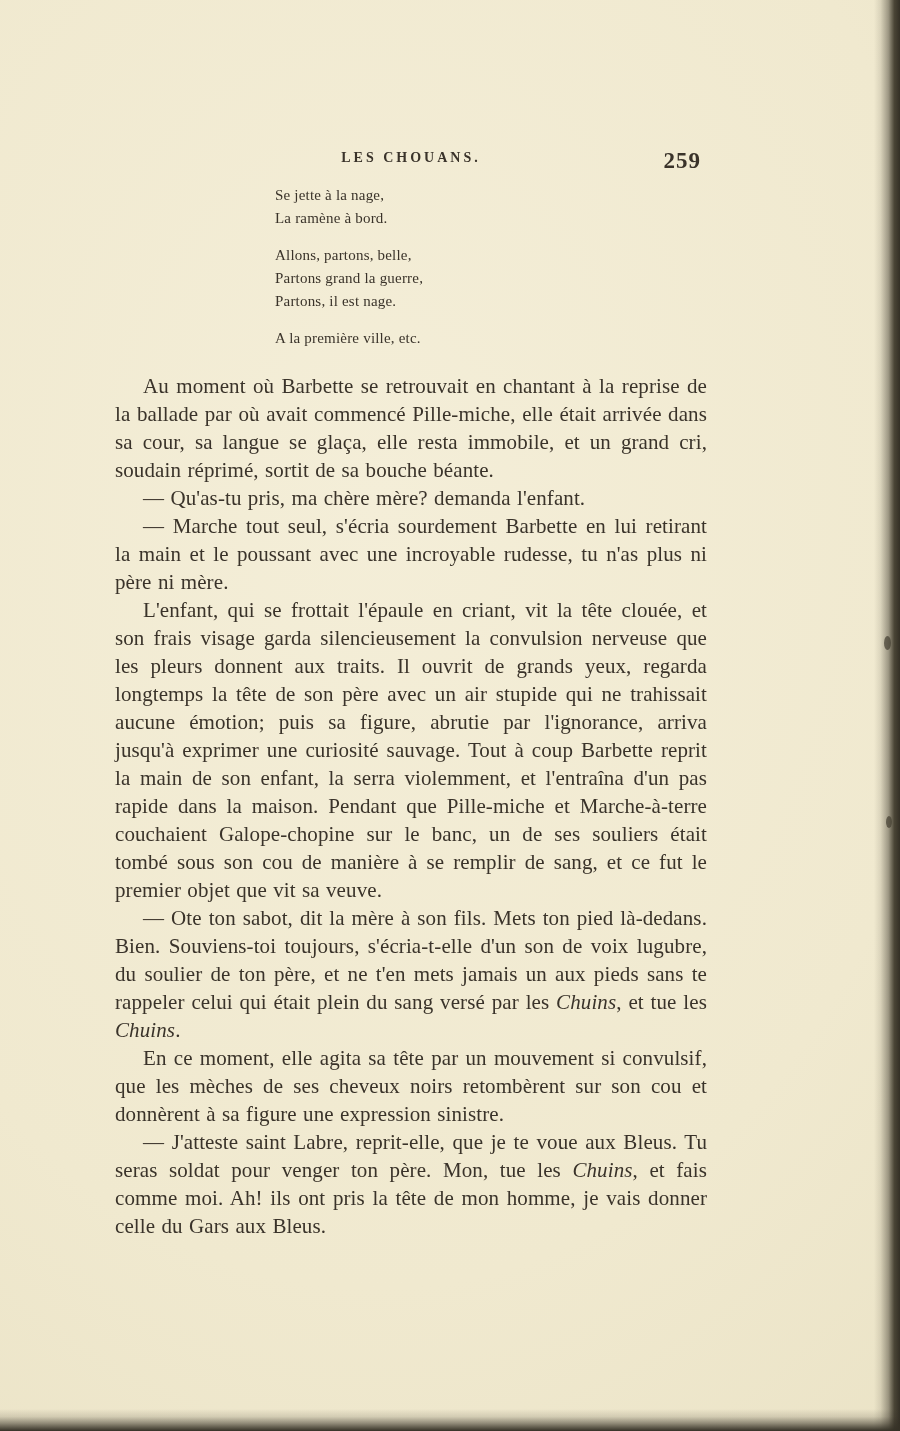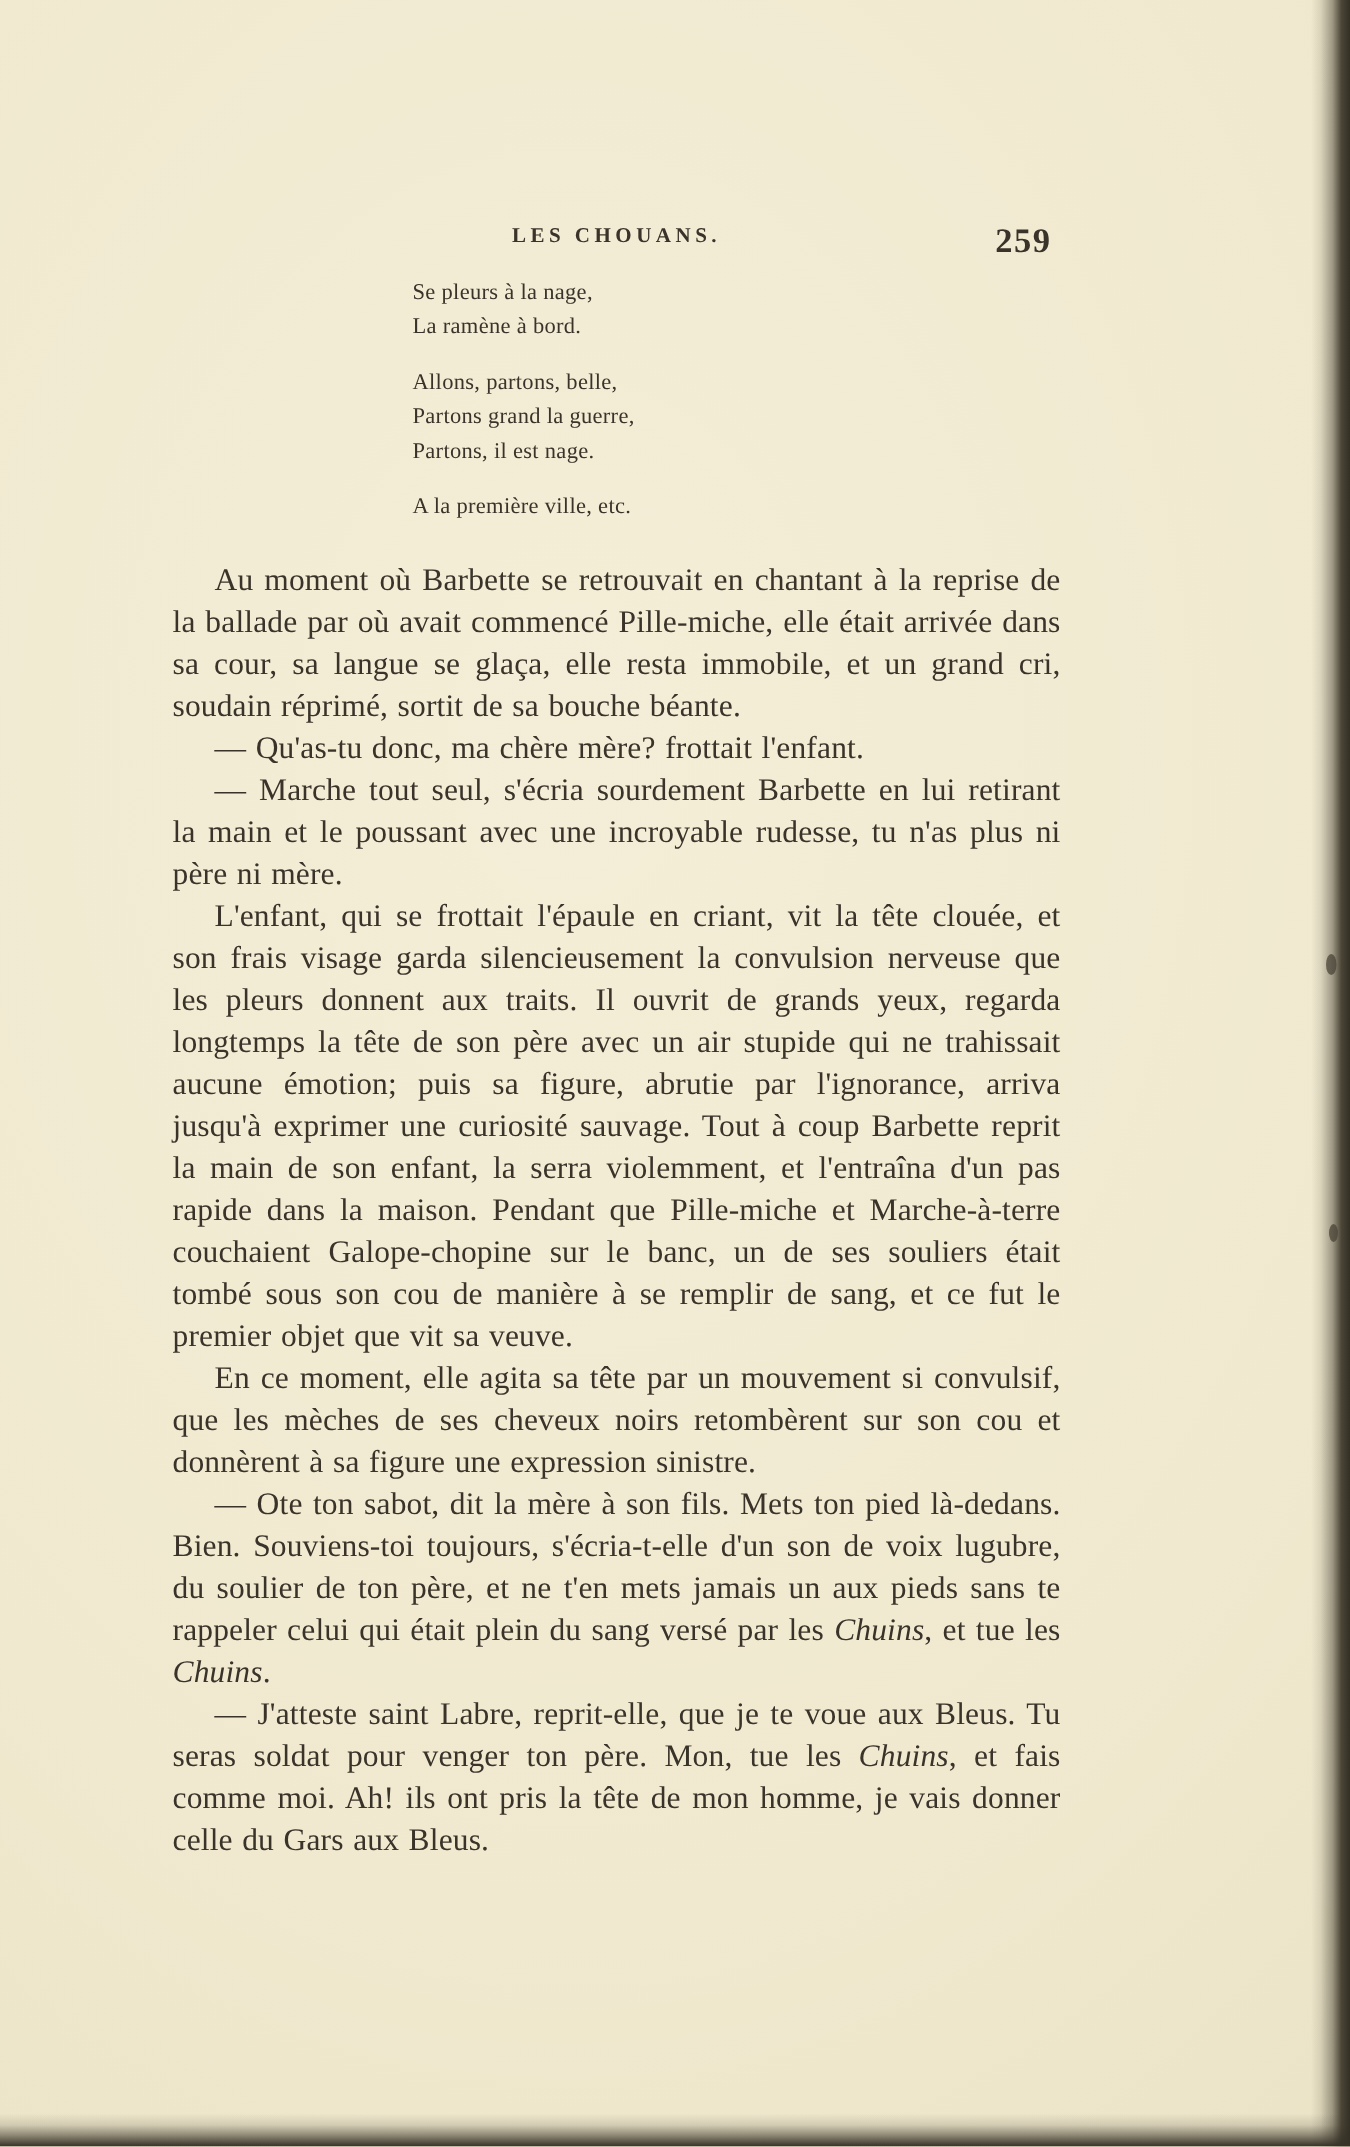--- a/index.html
+++ b/index.html
@@ -111,40 +111,40 @@
 
   <div class="content">
 
     <div class="header-row">
       <div class="running-title">LES CHOUANS.</div>
       <div class="page-number">259</div>
     </div>
 
     <div class="verses">
         <div class="verse">
-          <div class="verse-line">Se pleurs à la nage,</div>
+          <div class="verse-line">Se jette à la nage,</div>
           <div class="verse-line">La ramène à bord.</div>
         </div>
         <div class="verse">
           <div class="verse-line">Allons, partons, belle,</div>
           <div class="verse-line">Partons grand la guerre,</div>
           <div class="verse-line">Partons, il est nage.</div>
         </div>
         <div class="verse">
           <div class="verse-line">A la première ville, etc.</div>
         </div>
       </div>
 
     <div class="text-body">
         <p class="body-para"><span>Au moment où Barbette se retrouvait en chantant à la reprise de la ballade par où avait commencé Pille-miche, elle était arrivée dans sa cour, sa langue se glaça, elle resta immobile, et un grand cri, soudain réprimé, sortit de sa bouche béante.</span></p>
-        <p class="body-para"><span>— Qu'as-tu donc, ma chère mère? frottait l'enfant.</span></p>
+        <p class="body-para"><span>— Qu'as-tu pris, ma chère mère? demanda l'enfant.</span></p>
         <p class="body-para"><span>— Marche tout seul, s'écria sourdement Barbette en lui retirant la main et le poussant avec une incroyable rudesse, tu n'as plus ni père ni mère.</span></p>
         <p class="body-para"><span>L'enfant, qui se frottait l'épaule en criant, vit la tête clouée, et son frais visage garda silencieusement la convulsion nerveuse que les pleurs donnent aux traits. Il ouvrit de grands yeux, regarda longtemps la tête de son père avec un air stupide qui ne trahissait aucune émotion; puis sa figure, abrutie par l'ignorance, arriva jusqu'à exprimer une curiosité sauvage. Tout à coup Barbette reprit la main de son enfant, la serra violemment, et l'entraîna d'un pas rapide dans la maison. Pendant que Pille-miche et Marche-à-terre couchaient Galope-chopine sur le banc, un de ses souliers était tombé sous son cou de manière à se remplir de sang, et ce fut le premier objet que vit sa veuve.</span></p>
+        <p class="body-para"><span>— Ote ton sabot, dit la mère à son fils. Mets ton pied là-dedans. Bien. Souviens-toi toujours, s'écria-t-elle d'un son de voix lugubre, du soulier de ton père, et ne t'en mets jamais un aux pieds sans te rappeler celui qui était plein du sang versé par les </span><em>Chuins</em><span>, et tue les </span><em>Chuins</em><span>.</span></p>
         <p class="body-para"><span>En ce moment, elle agita sa tête par un mouvement si convulsif, que les mèches de ses cheveux noirs retombèrent sur son cou et donnèrent à sa figure une expression sinistre.</span></p>
-        <p class="body-para"><span>— Ote ton sabot, dit la mère à son fils. Mets ton pied là-dedans. Bien. Souviens-toi toujours, s'écria-t-elle d'un son de voix lugubre, du soulier de ton père, et ne t'en mets jamais un aux pieds sans te rappeler celui qui était plein du sang versé par les </span><em>Chuins</em><span>, et tue les </span><em>Chuins</em><span>.</span></p>
         <p class="body-para"><span>— J'atteste saint Labre, reprit-elle, que je te voue aux Bleus. Tu seras soldat pour venger ton père. Mon, tue les </span><em>Chuins</em><span>, et fais comme moi. Ah! ils ont pris la tête de mon homme, je vais donner celle du Gars aux Bleus.</span></p>
       </div>
 
   </div>
 
   <div class="speck" style="right:9px; top:636px; width:7px; height:14px;"></div>
   <div class="speck" style="right:8px; top:816px; width:6px; height:12px;"></div>
 
   <div class="edge-right"></div>
   <div class="edge-bottom"></div>

